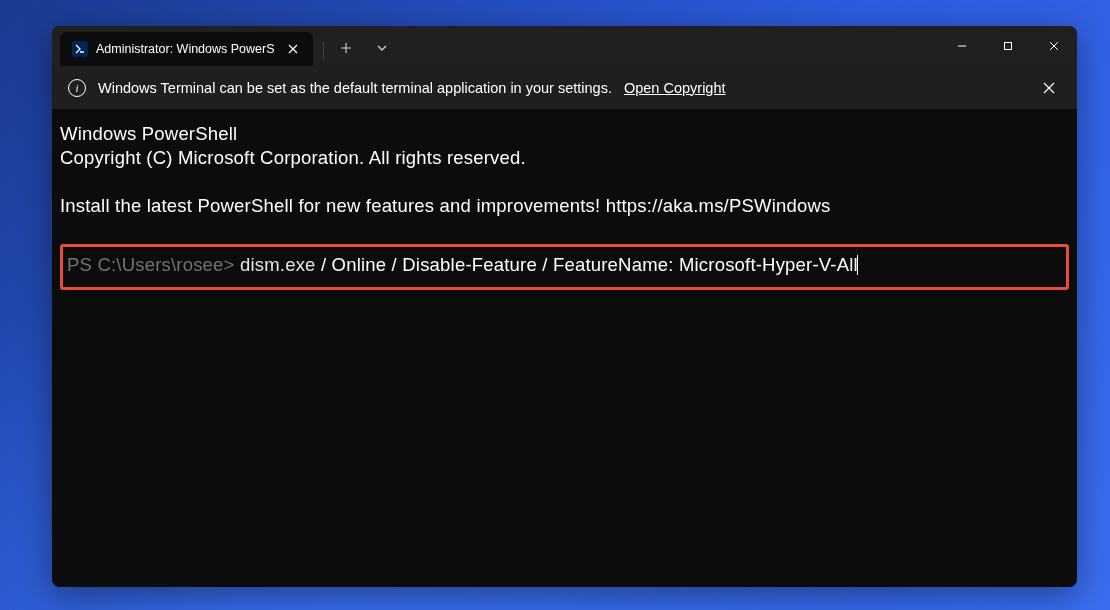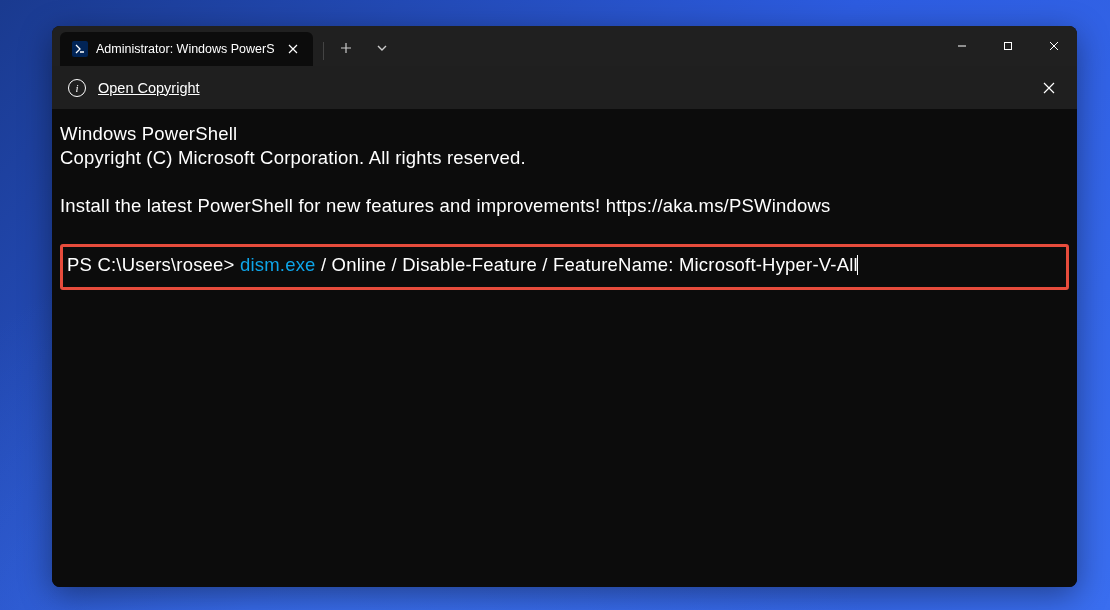--- a/index.html
+++ b/index.html
@@ -125,22 +125,22 @@
       word-break: break-all;
       position: relative;
     }
     .term-line { display: block; }
     .prompt-box {
       border: 3px solid #e74c3c;
       border-radius: 3px;
       padding: 6px 4px 10px 4px;
       margin-top: 2px;
     }
-    .prompt { color: #ffffff; }
-    .cmd { color: #0ea5e9; }
+    .prompt { color: #737373; }
+    .cmd { color: #e5e5e5; }
     .args { color: #ffffff; }
     .cursor {
       display: inline-block;
       width: 1px; height: 20px;
       background: #ffffff;
       vertical-align: text-bottom;
       margin-left: -1px;
     }
   </style>
 </head>
@@ -191,20 +191,21 @@
       <div class="win-btn close">
         <svg width="10" height="10" viewBox="0 0 10 10">
             <path d="M1 1 L9 9 M9 1 L1 9" stroke="#ffffff" stroke-width="1"></path>
           </svg>
       </div>
     </div>
   </div>
 
   <div class="infobar">
     <span class="info-icon">i</span>
+    <span>Windows Terminal can be set as the default terminal application in your settings.</span>
     <span class="link">Open Copyright</span>
     <span class="infobar-close">
       <svg width="12" height="12" viewBox="0 0 12 12">
           <path d="M1 1 L11 11 M11 1 L1 11" stroke="#ffffff" stroke-width="1.2"></path>
         </svg>
     </span>
   </div>
 
   <div class="terminal"><span class="term-line">Windows PowerShell</span><span class="term-line">Copyright (C) Microsoft Corporation. All rights reserved.</span><span class="term-line"> </span><span class="term-line">Install the latest PowerShell for new features and improvements! https://aka.ms/PSWindows</span><span class="term-line"> </span><div class="prompt-box"><span class="prompt">PS C:\Users\rosee&gt; </span><span class="cmd">dism.exe</span><span class="args"> / Online / Disable-Feature / FeatureName: Microsoft-Hyper-V-All</span><span class="cursor"></span></div></div>
 

